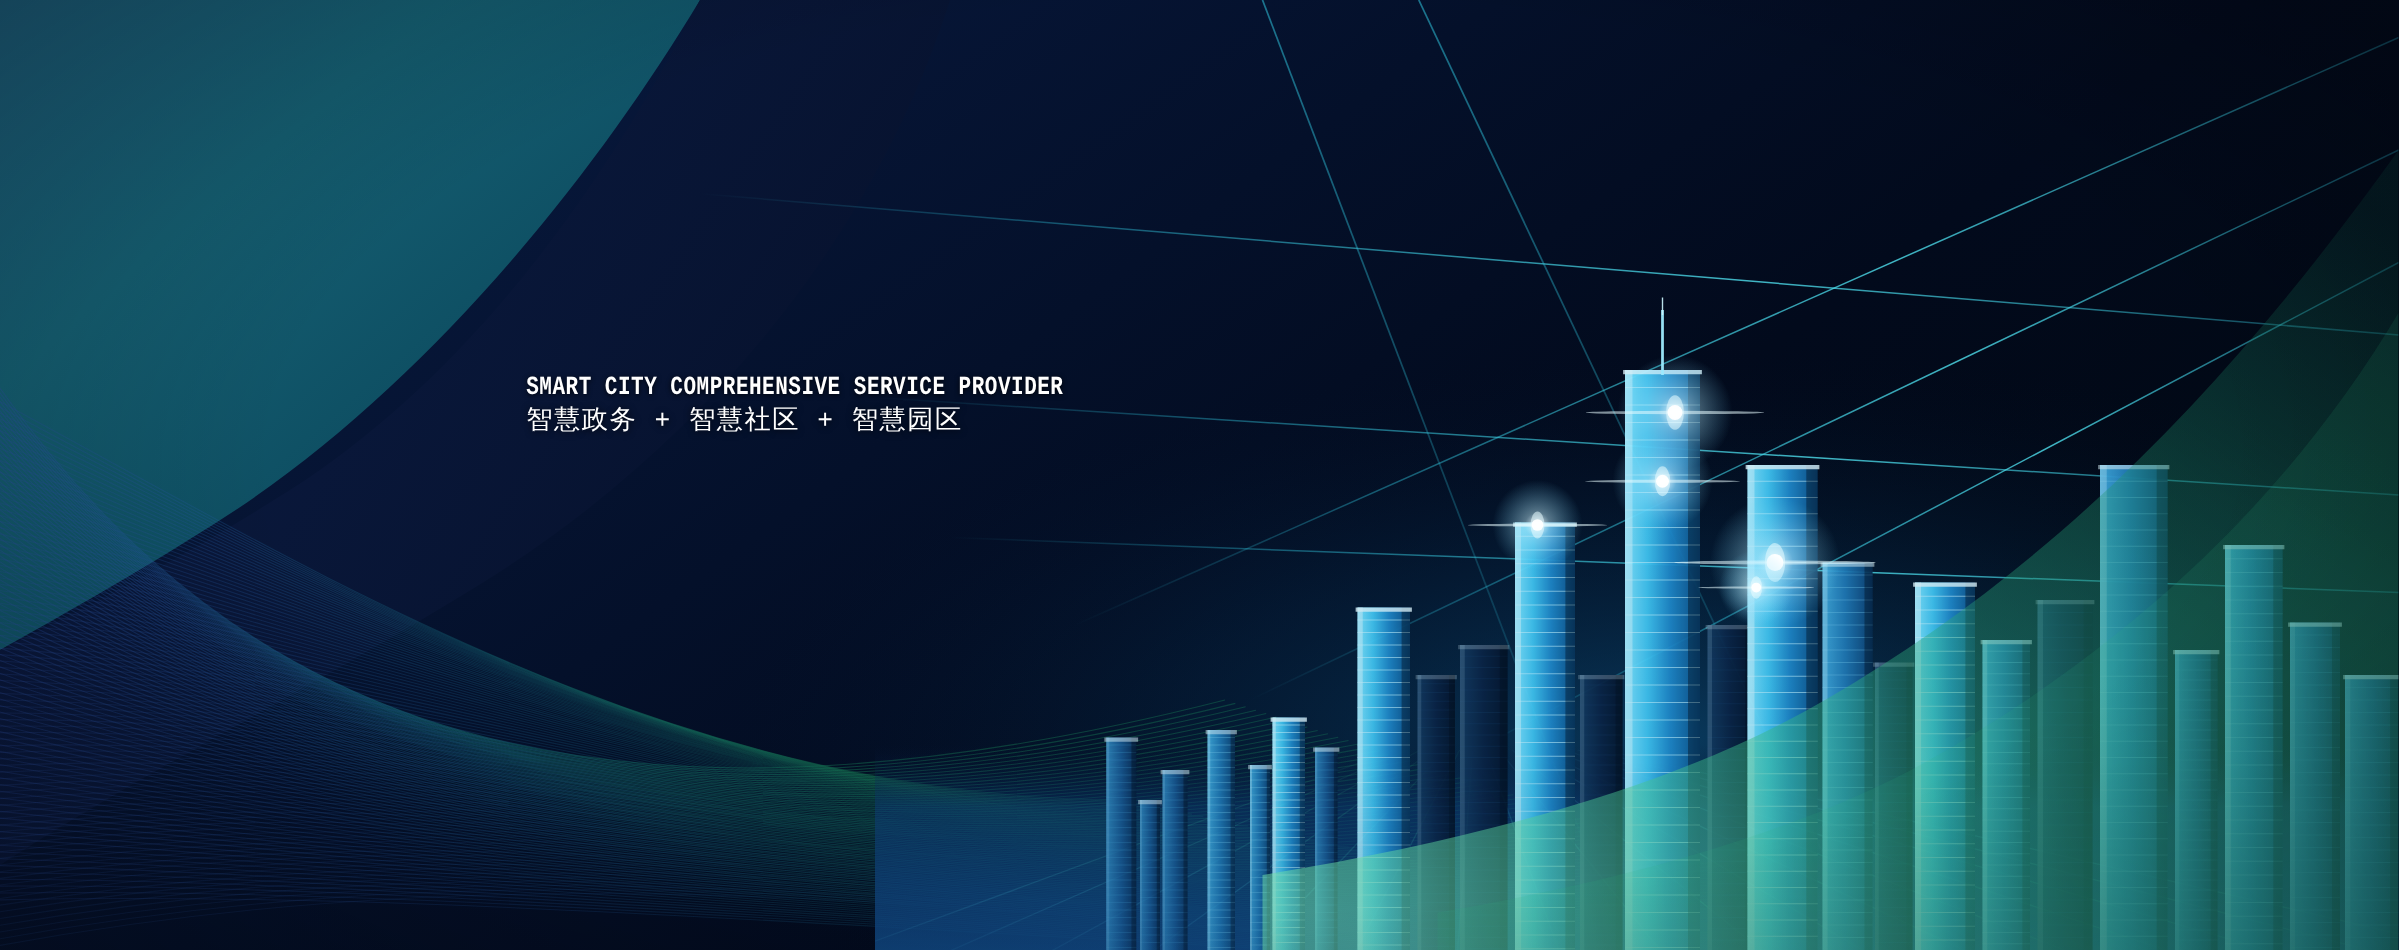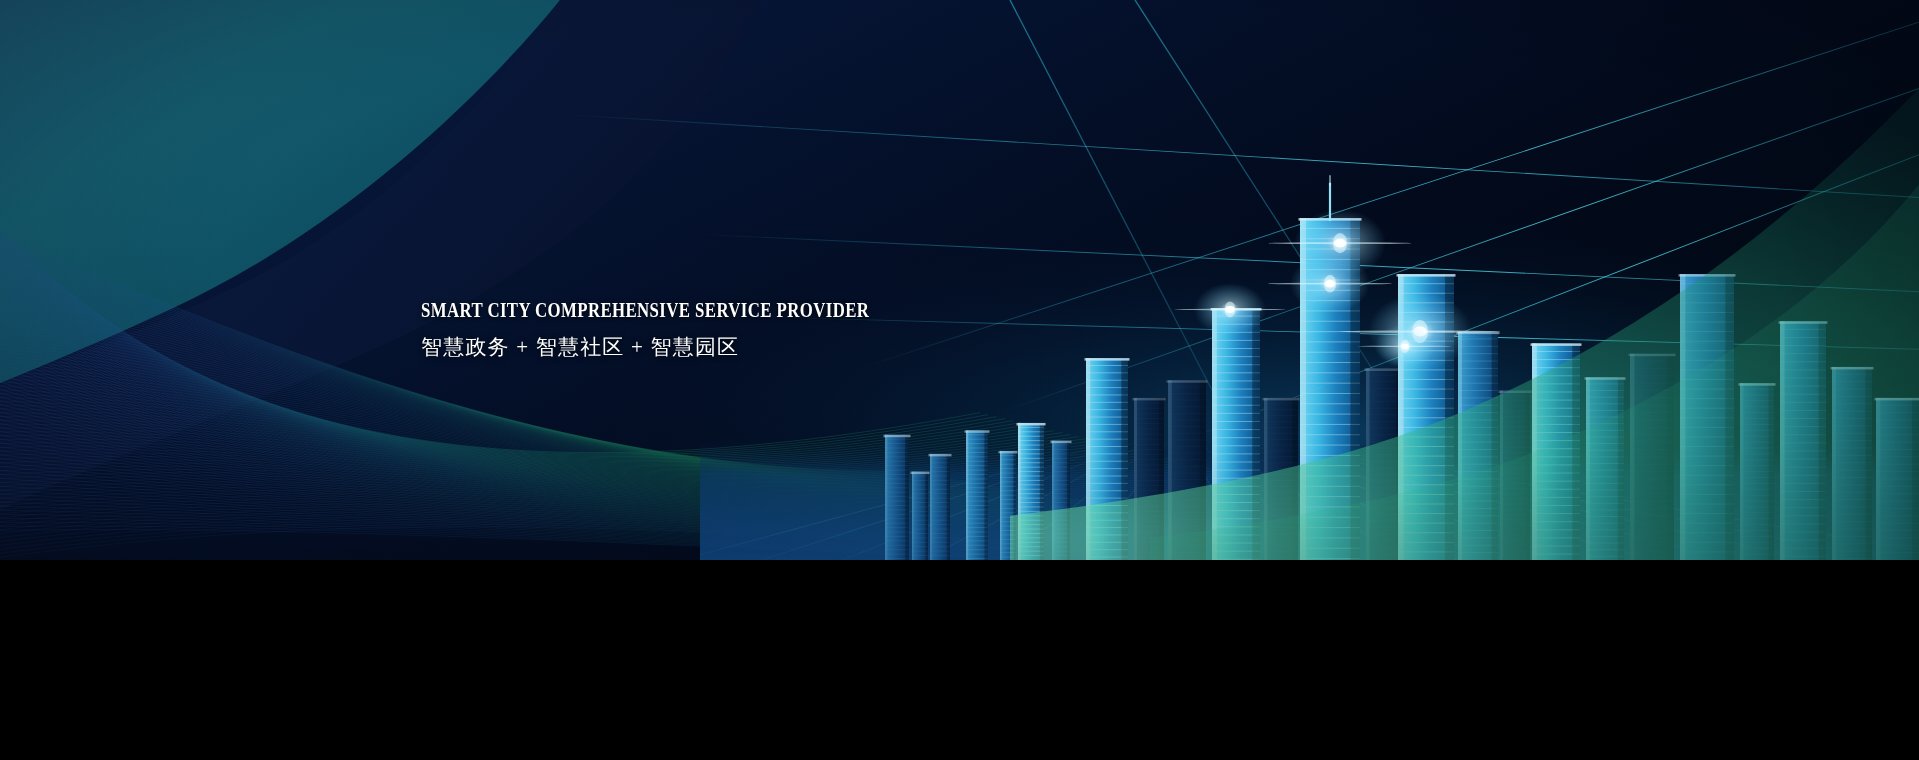--- a/index.html
+++ b/index.html
@@ -1,19 +1,19 @@
 <!DOCTYPE html>
 <html><head>
 <meta charset="utf-8">
 <style>
   html,body{margin:0;padding:0;background:#000;}
   #stage{
-    position:relative;width:1919px;height:560px;overflow:hidden;
+    position:relative;width:1919px;height:760px;overflow:hidden;
     background:#040d24;
-    font-family:Liberation Serif, serif;
+    font-family:Liberation Mono, monospace;
     user-select:none;
   }
   .layer{position:absolute;inset:0;}
   .layer svg{display:block;width:100%;height:100%;}
 
   
   #copy{position:absolute;left:421px;top:300px;z-index:60;}
   #eyebrow{
     color:#ffffff;
     font-size:21px;
@@ -33,21 +33,20 @@
     letter-spacing:2px;
     white-space:nowrap;
     background:linear-gradient(100deg,#33e091 0%,#2fd98c 26%,#23b87a 52%,#1d8f63 76%,#176e4e 100%);
     -webkit-background-clip:text;
     background-clip:text;
     color:transparent;
     -webkit-text-fill-color:transparent;
     filter:drop-shadow(0 2px 10px rgba(0,0,0,.7));
   }
   #subline{
-    margin-top:12px;
     color:#ffffff;
     font-size:21px;
     letter-spacing:1.2px;
     white-space:nowrap;
     text-shadow:0 1px 6px rgba(0,0,0,.85);
   }
 </style>
 </head>
 <body>
 

